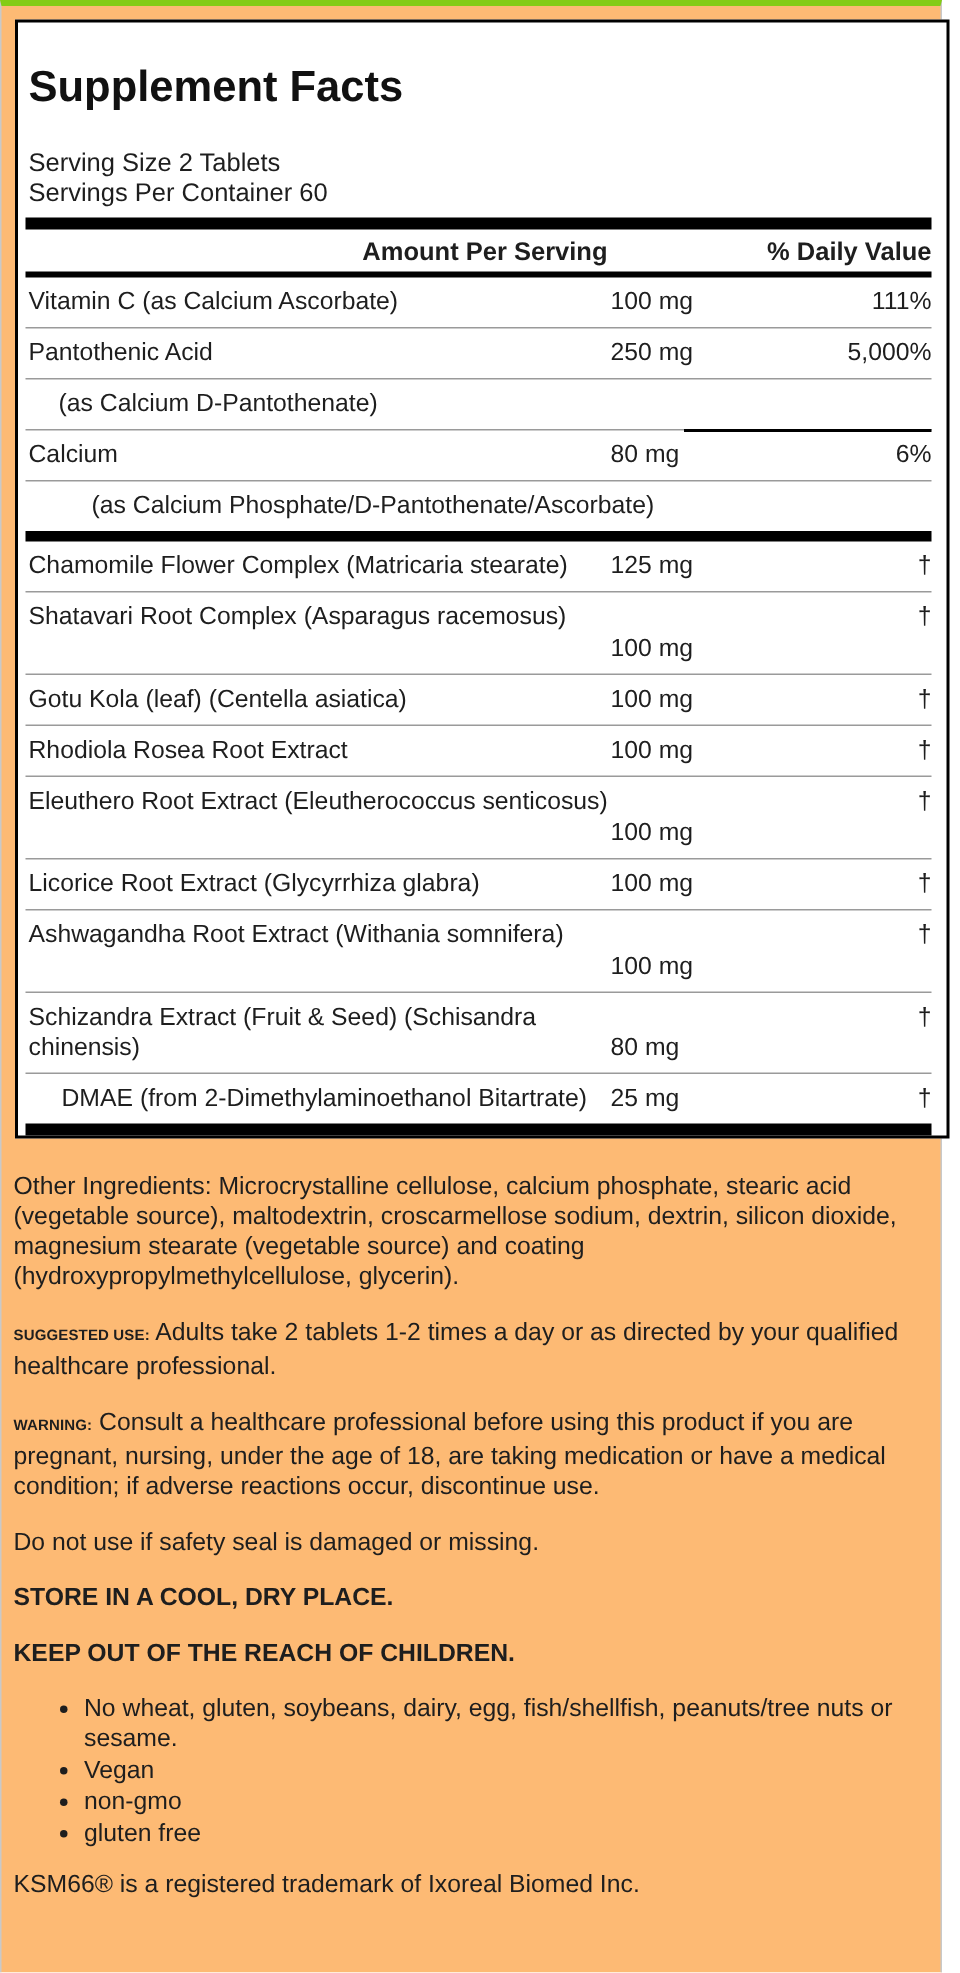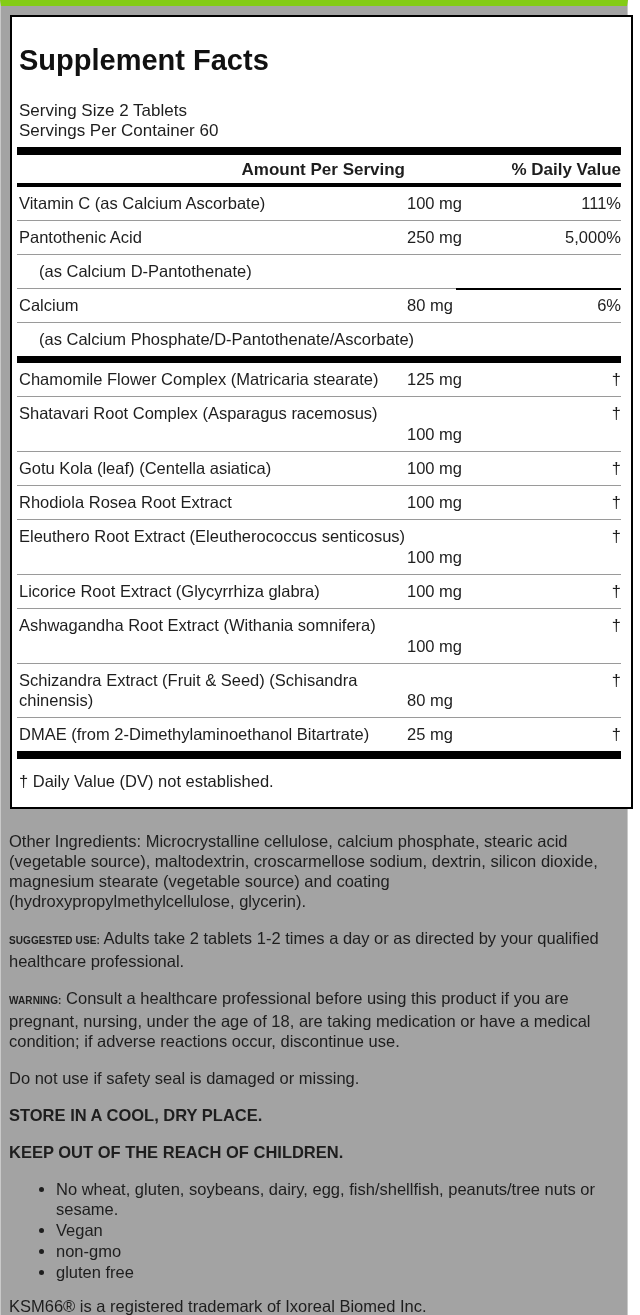--- a/index.html
+++ b/index.html
@@ -8,24 +8,24 @@
     width: 640px;
     height: 1315px;
     font-family: "Liberation Sans", sans-serif;
     color: #1e1e1e;
     position: relative;
     overflow: hidden;
   }
   .page {
     width: 628px;
     height: 1315px;
-    border-top: 6px solid #84cc16;
+    border-top: 4px solid #84cc16;
     border-left: 1px solid #c9c9c9;
     border-right: 1px solid #c9c9c9;
-    background: #a3a3a3;
+    background: #fdba74;
   }
 
   
   .facts-box {
     margin: 9px 5px 0 9px;
     width: 623px;
     border: 2px solid #000;
     padding: 0 10px 0 5px;
     background: #fff;
   }
@@ -70,21 +70,21 @@
 
   #rows .row {
     display: grid;
     grid-template-columns: 1fr 120px 96px;
     border-bottom: 1px solid #9a9a9a;
     padding: 6px 0 7px 0;
     position: relative;
     font-size: 16.5px;
     line-height: 20px;
   }
-  #rows .row.no-border { border-bottom: none; }
+  #rows .row.no-border { border-bottom: none; margin-left: 22px; }
   #rows .row .name  { grid-column: 1; padding-left: 2px; }
   #rows .row .amt   { grid-column: 2; text-align: left; padding-left: 2px; }
   #rows .row .dv    { grid-column: 3; text-align: right; }
   #rows .row.sub .name { grid-column: 1 / 4; padding-left: 22px; }
   #rows .row.twoline { grid-template-rows: auto auto; }
   #rows .row.twoline .name { grid-row: 1; grid-column: 1 / 3; }
   #rows .row.twoline .dv   { grid-row: 1; grid-column: 3; }
   #rows .row.twoline .amt  { grid-row: 2; grid-column: 2; padding-top: 1px; }
   #rows .row.wrap2 .name { grid-column: 1; }
   #rows .row.wrap2 .amt  { align-self: end; }
@@ -210,21 +210,20 @@
           <span class="dv">†</span>
         </div>
         <div class="row single no-border">
           <span class="name">DMAE (from 2-Dimethylaminoethanol Bitartrate)</span>
           <span class="amt">25 mg</span>
           <span class="dv">†</span>
         </div>
         <div class="bar b8" style="margin-top: 0px;"></div>
       </div>
 
-    <div class="footnote">† Daily Value (DV) not established.</div>
   </div>
 
   <div class="details">
     <p>Other Ingredients: Microcrystalline cellulose, calcium phosphate, stearic acid (vegetable source), maltodextrin, croscarmellose sodium, dextrin, silicon dioxide, magnesium stearate (vegetable source) and coating (hydroxypropylmethylcellulose, glycerin).</p>
 
     <p><span class="caps-label">SUGGESTED USE:</span><span> Adults take 2 tablets 1-2 times a day or as directed by your qualified healthcare professional.</span></p>
 
     <p><span class="caps-label">WARNING:</span><span> Consult a healthcare professional before using this product if you are pregnant, nursing, under the age of 18, are taking medication or have a medical condition; if adverse reactions occur, discontinue use.</span></p>
 
     <p>Do not use if safety seal is damaged or missing.</p>

